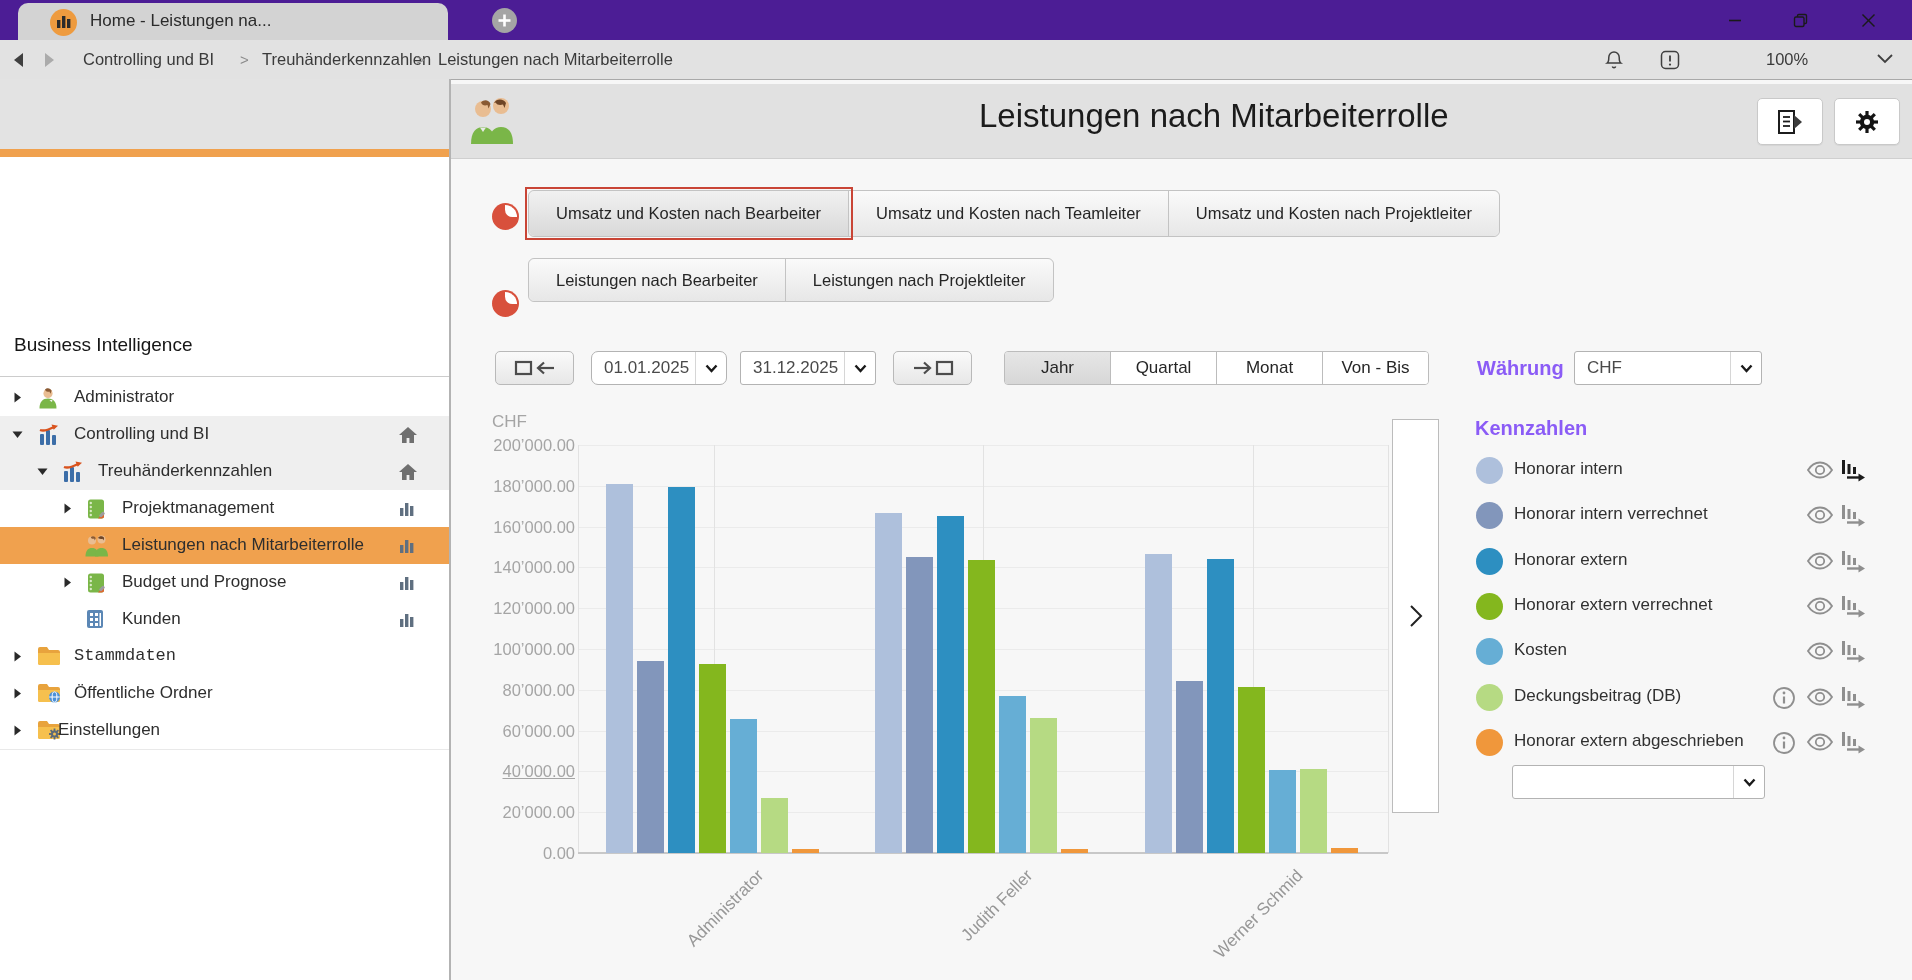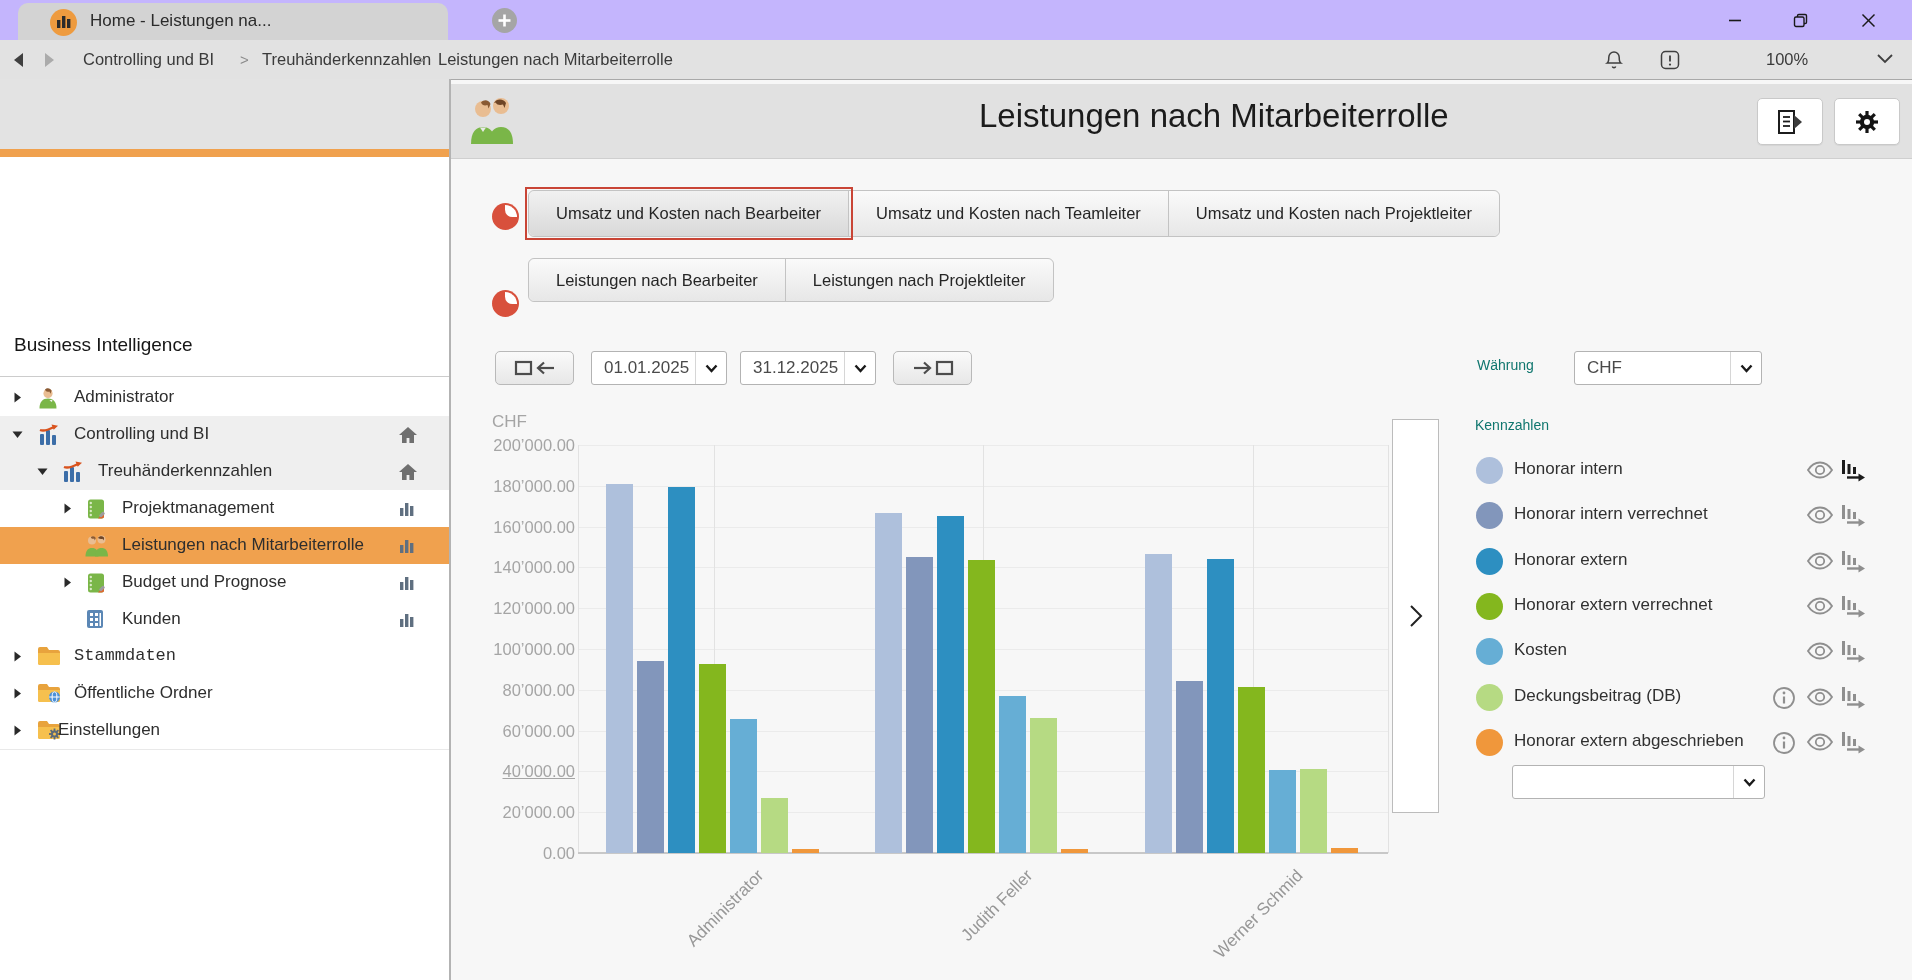--- a/index.html
+++ b/index.html
@@ -2,21 +2,21 @@
 <html><head>
 <meta charset="utf-8">
 <style>
   html,body{margin:0;padding:0;background:#dcdcdc;}
   #app{position:relative;width:1912px;height:980px;background:#f7f7f7;
        font-family:"Liberation Sans",sans-serif;overflow:hidden;color:#2e2e2e;}
   .abs{position:absolute;}
   svg{display:block;}
 
   
-  #titlebar{left:0;top:0;width:1912px;height:40px;background:#c4b5fd;}
+  #titlebar{left:0;top:0;width:1912px;height:40px;background:#4c1d95;}
   #tab{left:18px;top:3px;width:430px;height:37px;background:#d3d3d3;border-radius:10px 10px 0 0;}
   #tab-title{left:72px;top:8px;font-size:17px;color:#2b2b2b;}
   #tab-icon{left:32px;top:6px;width:27px;height:27px;border-radius:50%;background:#ee9b3f;}
   #newtab{left:492px;top:8px;width:25px;height:25px;border-radius:50%;background:#a5a5a5;}
   .winbtn{top:0;width:46px;height:40px;display:flex;align-items:center;justify-content:center;}
 
   
   #crumbbar{left:0;top:40px;width:1912px;height:39px;background:#e2e2e2;border-bottom:1px solid #a9a9a9;}
   .crumb{font-size:16.5px;color:#3a3a3a;line-height:39px;}
   .crumb-sep{font-size:15px;color:#8a8a8a;line-height:39px;}
@@ -57,21 +57,21 @@
   
   .toolbtn{top:351px;width:77px;height:32px;background:linear-gradient(#fafafa,#e7e7e7);
            border:1px solid #b9b9b9;border-radius:5px;display:flex;align-items:center;justify-content:center;}
   .selectbox{height:32px;background:#ffffff;border:1px solid #b3b3b3;border-radius:3px;display:flex;align-items:center;}
   .selectbox .val{flex:1;padding-left:12px;font-size:17px;color:#4a4a4a;}
   .selectbox .chev{width:30px;height:100%;border-left:1px solid #d6d6d6;display:flex;align-items:center;justify-content:center;}
   .seg{width:105px;text-align:center;line-height:32px;font-size:17px;color:#262626;background:#ffffff;border-right:1px solid #bcbcbc;}
   .seg:last-child{border-right:none;}
   .seg.sel{background:linear-gradient(#e6e6e6,#d7d7d7);}
   #segwrap{left:1004px;top:351px;display:flex;border:1px solid #bcbcbc;border-radius:4px;overflow:hidden;}
-  .boldlabel{font-size:14px;font-weight:normal;color:#0f766e;}
+  .boldlabel{font-size:20px;font-weight:bold;color:#8b5cf6;}
 
   
   .gridh{left:578px;width:810px;height:1px;background:#ebebeb;}
   .gridv{width:1px;top:445px;height:408px;background:#e2e2e2;}
   .ytick{width:110px;text-align:right;font-size:16.5px;color:#a5a5a5;}
   #ylab{left:492px;top:412px;font-size:17px;color:#a5a5a5;}
   .catlabel{width:220px;text-align:right;font-size:17px;color:#979797;
             transform:rotate(-45deg);transform-origin:100% 0;white-space:nowrap;}
   #expandbtn{left:1392px;top:419px;width:45px;height:392px;background:#ffffff;border:1px solid #bcbcbc;
              display:flex;align-items:center;justify-content:center;font-size:24px;color:#222;}
@@ -513,21 +513,21 @@
       <div class="vbtn">Leistungen nach Projektleiter</div>
     </div>
 
   <div class="abs toolbtn" style="left:495px;">
     <svg width="42" height="18" viewBox="0 0 42 18" fill="none" stroke="#4c4c4c" stroke-width="2.2">
         <rect x="2" y="3" width="15" height="12"></rect>
         <line x1="24" y1="9" x2="40" y2="9"></line>
         <path d="M30 3.5 24 9l6 5.5" fill="none"></path>
       </svg>
   </div>
-  <div class="abs selectbox" style="left:591px;top:351px;width:134px;">
+  <div class="abs selectbox" style="left:591px;top:351px;width:134px;border-radius:7px;">
     <span class="val">01.01.2025</span>
     <span class="chev">
         <svg width="13" height="9" viewBox="0 0 13 9" fill="none" stroke="#1a1a1a" stroke-width="2.4">
           <polyline points="1.5,1.5 6.5,7 11.5,1.5"></polyline>
         </svg>
       </span>
   </div>
   <div class="abs selectbox" style="left:740px;top:351px;width:134px;">
     <span class="val">31.12.2025</span>
     <span class="chev">
@@ -536,20 +536,26 @@
         </svg>
       </span>
   </div>
   <div class="abs toolbtn" style="left:893px;">
     <svg width="42" height="18" viewBox="0 0 42 18" fill="none" stroke="#4c4c4c" stroke-width="2.2">
         <line x1="2" y1="9" x2="18" y2="9"></line>
         <path d="M12 3.5 18 9l-6 5.5" fill="none"></path>
         <rect x="25" y="3" width="15" height="12"></rect>
       </svg>
   </div>
+  <div class="abs" id="segwrap">
+      <div class="seg sel">Jahr</div>
+      <div class="seg">Quartal</div>
+      <div class="seg">Monat</div>
+      <div class="seg">Von - Bis</div>
+    </div>
 
   <div class="abs boldlabel" style="left:1477px;top:357px;">Währung</div>
   <div class="abs selectbox" style="left:1574px;top:351px;width:186px;">
     <span class="val" style="color:#4a4a4a;">CHF</span>
     <span class="chev">
         <svg width="13" height="9" viewBox="0 0 13 9" fill="none" stroke="#1a1a1a" stroke-width="2.4">
           <polyline points="1.5,1.5 6.5,7 11.5,1.5"></polyline>
         </svg>
       </span>
   </div>

